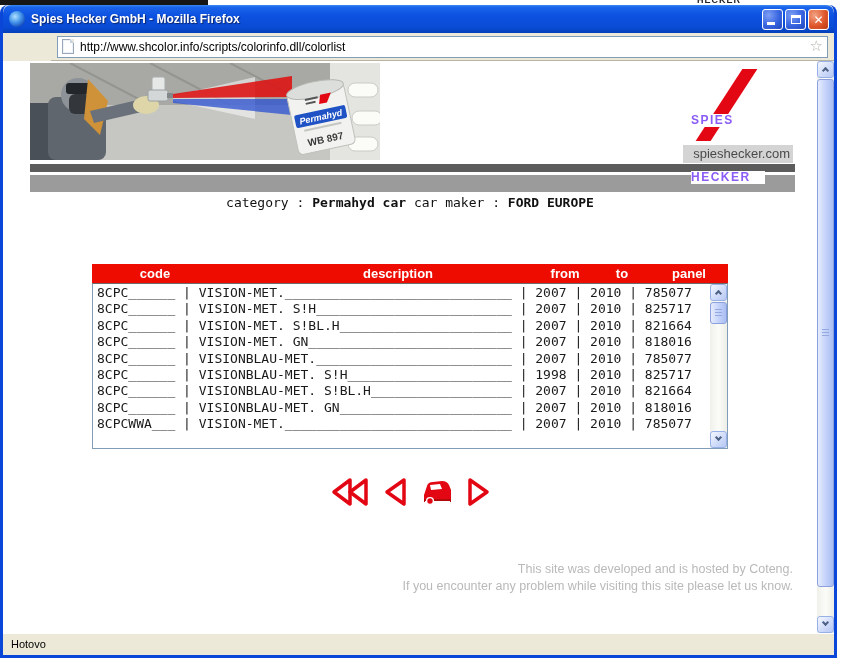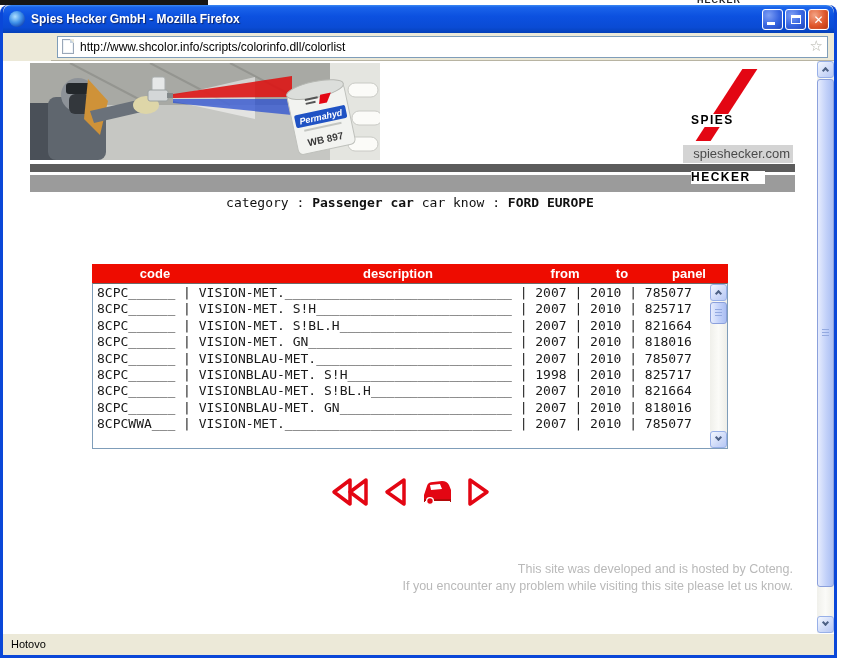--- a/index.html
+++ b/index.html
@@ -60,21 +60,21 @@
   .sb-thumb { position:absolute; left:0; width:17px; border:1px solid #8ba0dc; border-radius:3px;
               background:linear-gradient(to right,#e6ecfd 0%,#c2d1f9 55%,#aabef2 100%); }
   .sb-thumb::after { content:""; position:absolute; left:4px; top:50%; margin-top:-4px; width:7px; height:8px;
                      background:repeating-linear-gradient(to bottom,#93a9e0 0 1px,transparent 1px 3px); }
 
   
   .banner-photo { position:absolute; left:27px; top:2px; width:350px; height:97px; }
   .sh-logo { position:absolute; left:688px; top:10px; width:84px; height:68px; }
   .sh-logo .stripe { position:absolute; left:28px; top:-2px; width:15px; height:72px; background:#e30613; transform:skewX(-33deg); }
   .sh-logo .t1, .sh-logo .t2 { position:relative; z-index:2; background:#fff; display:inline-block;
-       font:bold 12px "Liberation Sans",sans-serif; letter-spacing:1.5px; color:#000000; padding-right:14px; line-height:13px;margin-top:43px; }
+       font:bold 12px "Liberation Sans",sans-serif; letter-spacing:1.5px; color:#8b5cf6; padding-right:14px; line-height:13px;margin-top:43px; }
   .site-box { position:absolute; left:680px; top:84px; width:110px; height:18px; background:#d4d4d4;
               font:13px "Liberation Sans",sans-serif; color:#4a4a4a; text-align:right; line-height:18px; padding-right:3px; }
   .bar-dark { position:absolute; left:27px; top:103px; width:765px; height:8px; background:#5c5c5c; }
   .bar-gray { position:absolute; left:27px; top:114px; width:765px; height:17px; background:#9b9b9b; }
 
   .category-line { position:absolute; left:0; top:134px; width:100%; text-align:center;
                    font:13px "DejaVu Sans Mono",monospace; color:#111; white-space:pre; }
   .category-line b { font-weight:bold; }
 
   .data-table { position:absolute; left:89px; top:203px; width:636px; }
@@ -179,21 +179,21 @@
           <div class="stripe"></div>
           <div><span class="t1">SPIES</span></div>
           <div><span class="t2">HECKER</span></div>
         </div>
 
         <div class="site-box">spieshecker.com</div>
 
         <div class="bar-dark"></div>
         <div class="bar-gray"></div>
 
-        <div class="category-line"><span>category : </span><b>Passenger car</b><span> car know : </span><b>FORD EUROPE</b></div>
+        <div class="category-line"><span>category : </span><b>Permahyd car</b><span> car maker : </span><b>FORD EUROPE</b></div>
 
         <div class="data-table">
           <div class="tbl-head">
             <span class="h-code">code</span>
             <span class="h-desc">description</span>
             <span class="h-from">from</span>
             <span class="h-to">to</span>
             <span class="h-panel">panel</span>
           </div>
           <div class="tbl-body">

